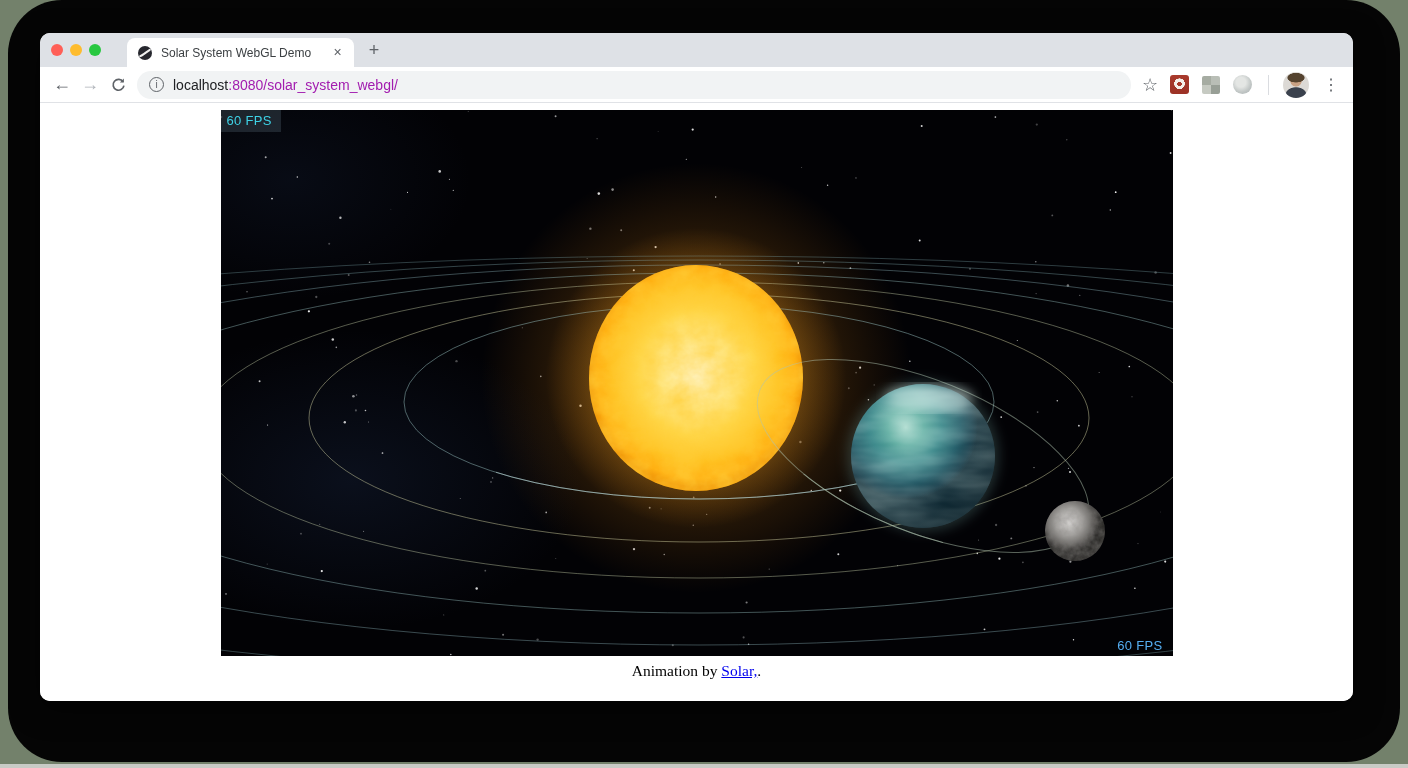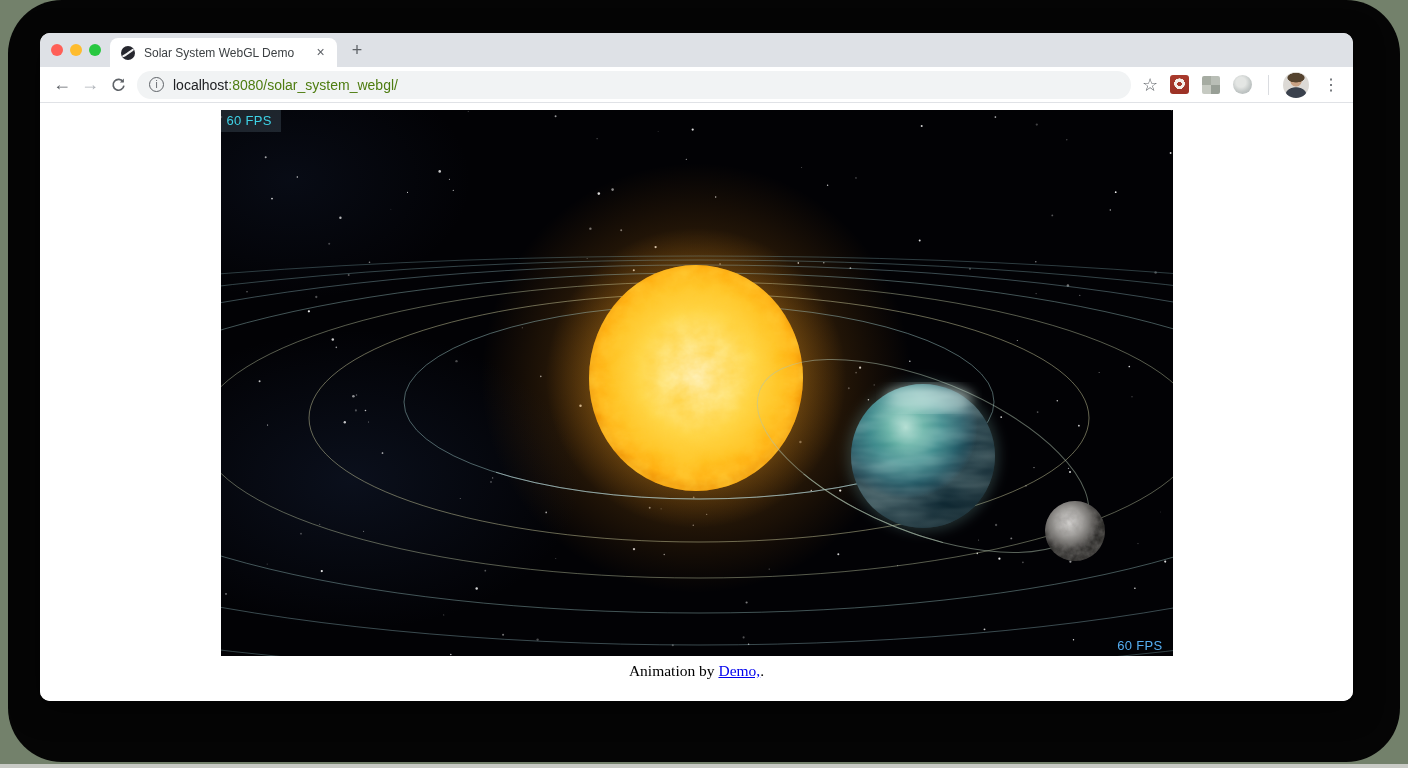--- a/index.html
+++ b/index.html
@@ -18,42 +18,42 @@
   .bottom-strip {
     position:absolute; left:0; bottom:0; width:1408px; height:4px;
     background: var(--strip-bg, #c8cac5); z-index:5;
   }
   .window {
     position:absolute; left:40px; top:33px; width:1313px; height:668px;
     background:#fff; border-radius:10px; overflow:hidden;
     box-shadow:0 8px 28px rgba(0,0,0,0.55);
   }
   
-  .tabstrip { height:34px; background:#dee1e6; position:relative; display:flex; align-items:flex-end; }
+  .tabstrip { height:34px; background:#dee1e6; position:relative; display:flex; align-items:flex-end;padding-left:17px; }
   .traffic { position:absolute; left:11px; top:11px; display:flex; gap:7px; }
   .traffic span { width:12px; height:12px; border-radius:50%; display:block; }
   .tab {
     margin-left:70px; width:227px; height:29px; background:#fff;
     border-radius:8px 8px 0 0; display:flex; align-items:center; padding:0 8px 0 10px;
   }
   .tab-title { flex:1; font-size:12px; color:#3c4043; white-space:nowrap; overflow:hidden; margin-left:8px; }
   .tab-close { width:17px; height:17px; line-height:16px; text-align:center; font-size:14px; color:#5f6368; border-radius:50%; cursor:default; }
   .newtab { width:28px; height:28px; margin:0 0 3px 6px; display:flex; align-items:center; justify-content:center; font-size:18px; color:#5f6368; }
   
   .toolbar { height:36px; background:#fff; border-bottom:1px solid #e0e2e6; display:flex; align-items:center; padding:0 8px; }
   .tbtn { width:28px; height:28px; display:flex; align-items:center; justify-content:center; border-radius:50%; color:#5f6368; font-size:18px; flex:none; }
   .tbtn.fwd { color:#b0b4ba; }
   .omnibox {
     flex:1; min-width:0; height:28px; background:#f1f3f4; border-radius:14px;
     display:flex; align-items:center; gap:9px; padding:0 12px; margin:0 5px;
   }
   .info-badge { width:15px; height:15px; flex:none; border:1.5px solid #5f6368; border-radius:50%;
     color:#5f6368; font-size:10px; display:flex; align-items:center; justify-content:center; }
   .url { font-size:14px; color:#202124; white-space:nowrap; overflow:hidden; }
-  .url .path { color:#4d7c0f;margin-top:11px; }
+  .url .path { color:#a21caf;margin-top:11px; }
   .exts { display:flex; align-items:center; gap:13px; margin:0 10px 0 6px; }
   .ext-red { width:19px; height:19px; border-radius:3px; background:
       radial-gradient(circle at 50% 46%, #a93a2c 0 2.2px, #f4efe9 2.2px 5.2px, rgba(0,0,0,0) 5.4px),
       linear-gradient(#a93a2c,#9c3226); }
   .ext-mosaic { width:18px; height:18px; border-radius:2px; background:
       conic-gradient(#b9beb6 25%, #989f96 0 50%, #c6cac2 0 75%, #a6aca2 0); }
   .ext-round { width:19px; height:19px; border-radius:50%; background:
       radial-gradient(circle at 42% 38%, #e4e6e4 0 30%, #c3c8c7 60%, #a6adad 100%); }
   .divider { width:1px; height:20px; background:#dadce0; margin:0 6px; flex:none; }
   .avatar { width:26px; height:26px; border-radius:50%; margin:0 8px; flex:none; background:
@@ -376,16 +376,16 @@
         <circle id="planet-shade" cx="702" cy="346" r="72" fill="url(#gPlanetShade)"></circle>
         <g clip-path="url(#clipMoonFront)">
             <ellipse id="moon-orbit-front" fill="none" cx="702" cy="346" rx="176" ry="76" transform="rotate(22 702 346)" stroke="rgba(175,195,175,0.50)" stroke-width="1"></ellipse>
           </g>
         <circle id="moon" cx="854" cy="421" r="30" fill="url(#gMoon)"></circle>
         <circle id="moon-tex" filter="url(#fMoon)" cx="854" cy="421" r="30" fill="url(#gMoon)"></circle>
       </svg>
       <div class="fps-tl">60 FPS</div>
       <div class="fps-br">60 FPS</div>
     </div>
-    <p class="caption"><span>Animation by </span><a>Demo,</a><span>.</span></p>
+    <p class="caption"><span>Animation by </span><a>Solar,</a><span>.</span></p>
   </div>
 
 </div>
 
 </body></html>

